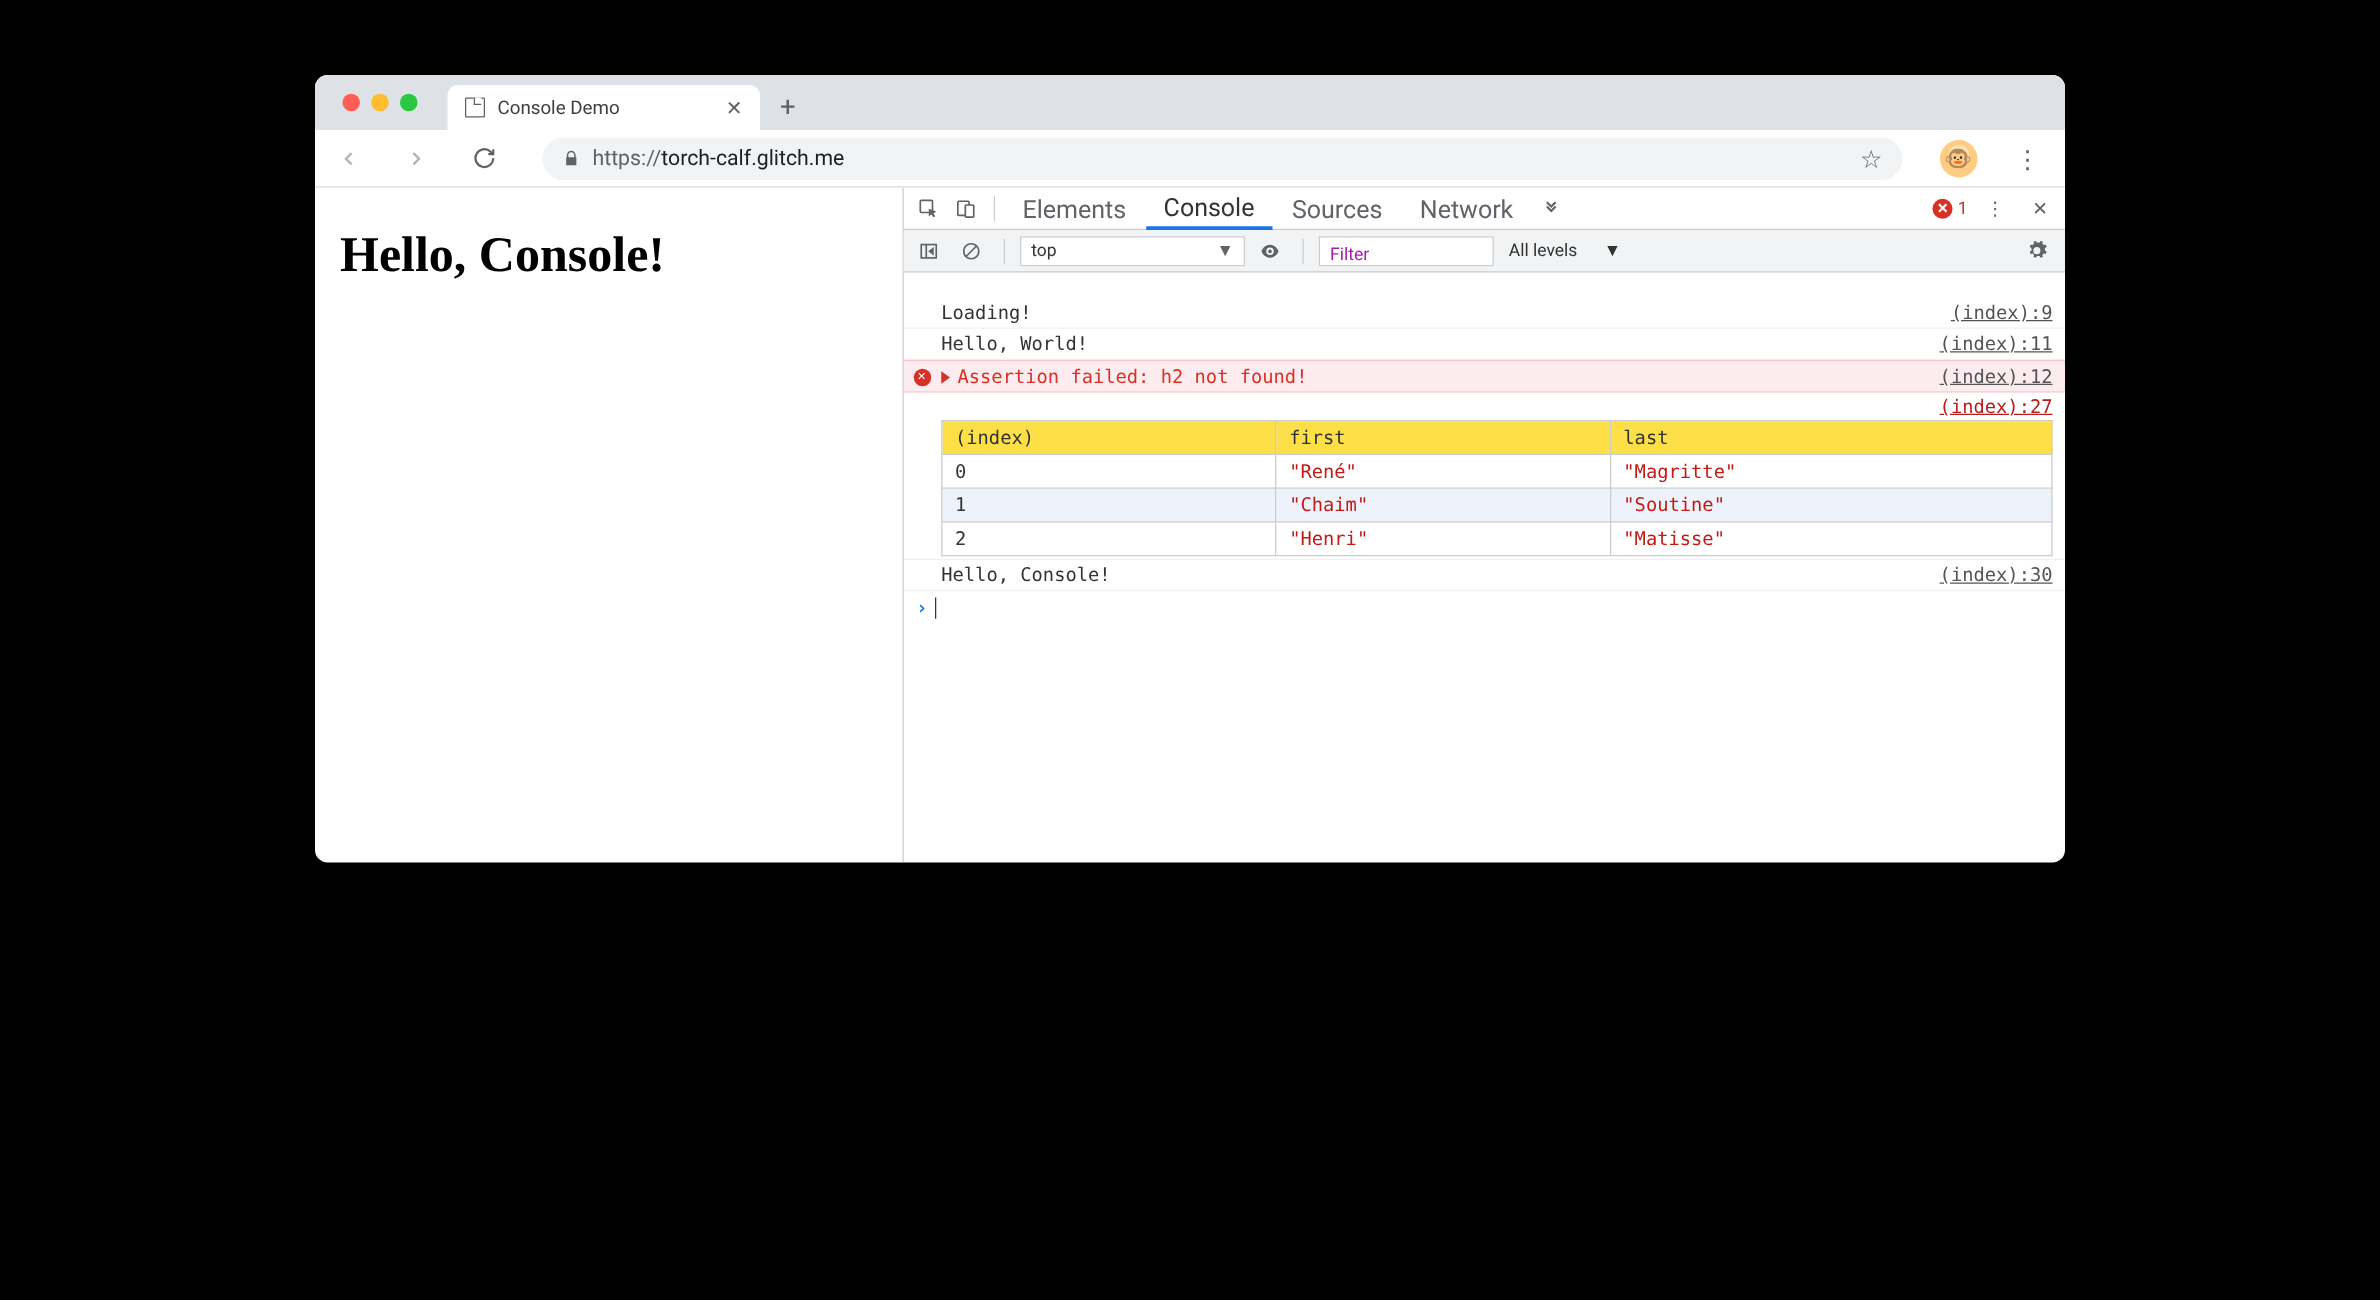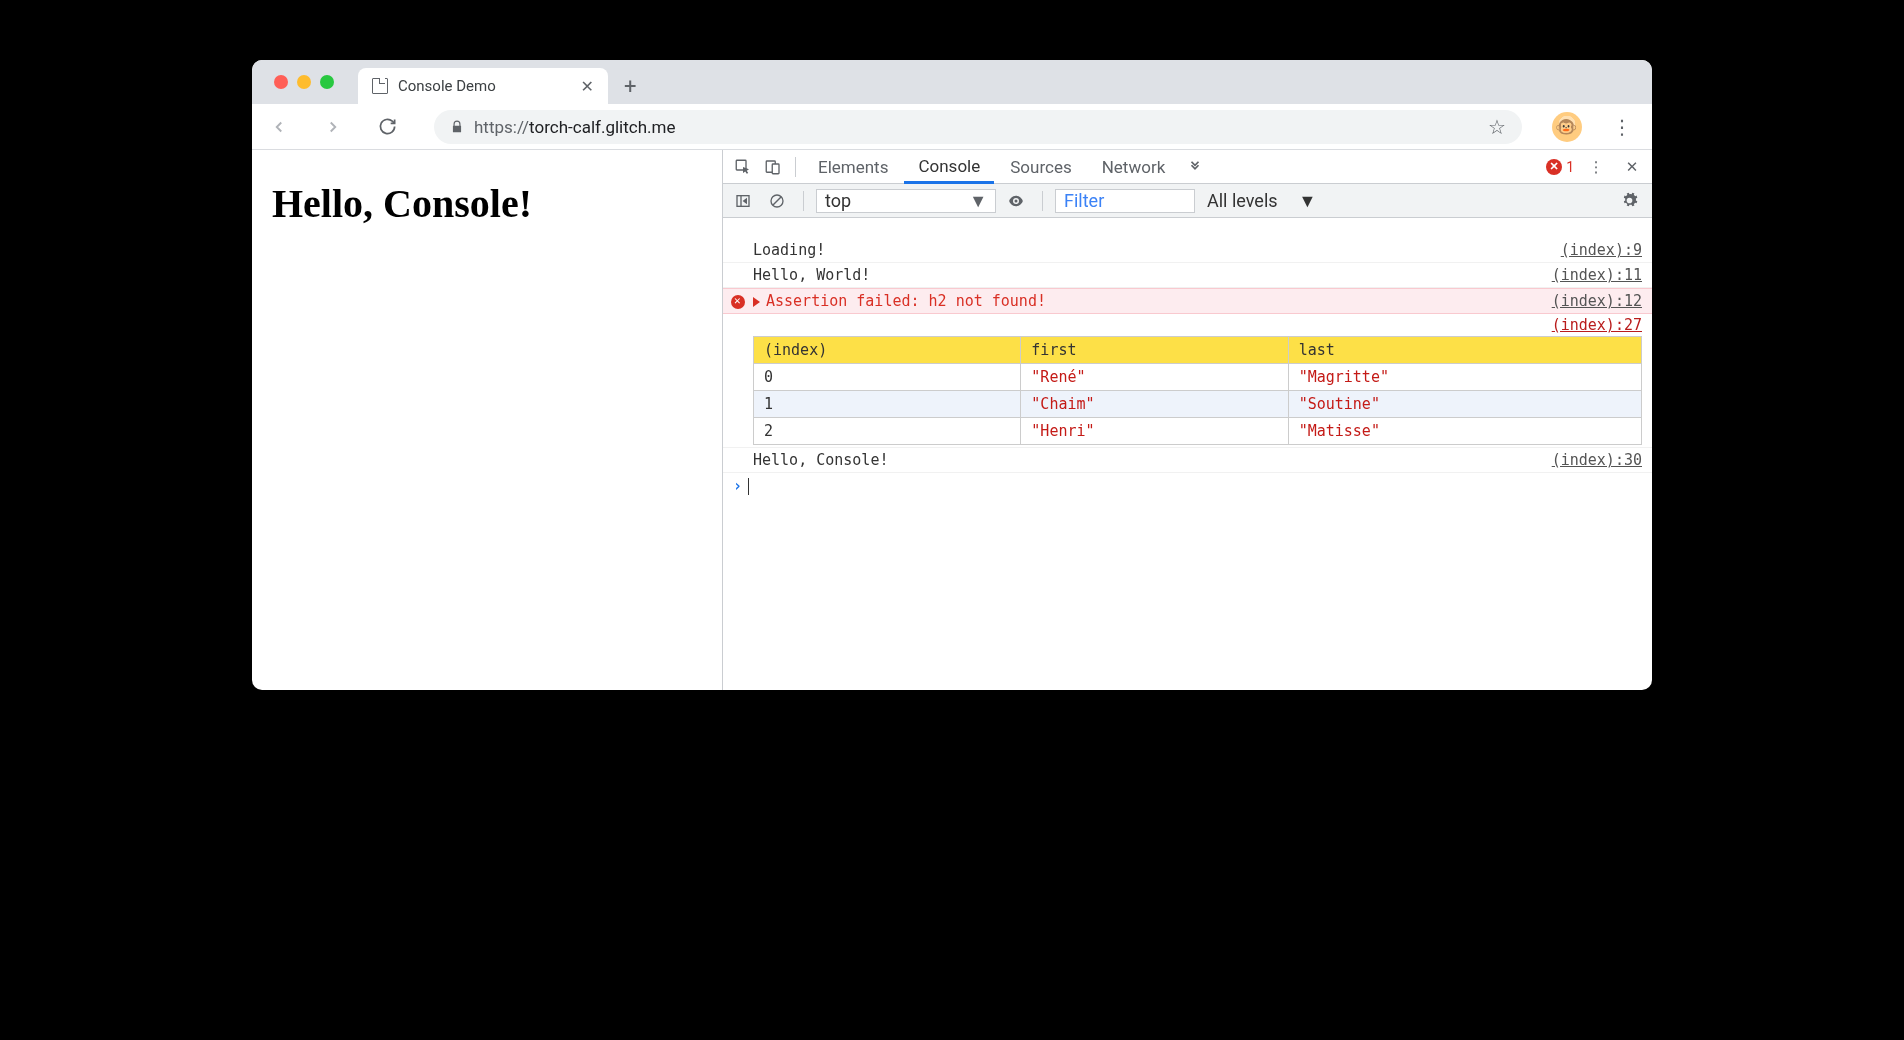--- a/index.html
+++ b/index.html
@@ -141,21 +141,21 @@
     display: flex; align-items: center; justify-content: center;
     color: #5f6368; cursor: pointer;
   }
   .dt-sep { width: 1px; height: 20px; background: #cacdd1; margin: 0 6px; }
   .dt-tab {
     padding: 0 14px;
     height: 34px;
     display: flex; align-items: center;
     color: #5f6368;
     cursor: pointer;
-    font-size: 17px;
+    font-size: 20px;
   }
   .dt-tab.active {
     color: #333;
     border-bottom: 3px solid #1a73e8;
     margin-bottom: -1px;
   }
   .dt-header-right { margin-left: auto; display: flex; align-items: center; gap: 8px; }
   .error-badge {
     display: flex; align-items: center; gap: 4px;
     color: #d93025; font-size: 14px;
@@ -165,38 +165,38 @@
     background: #d93025; color: #fff;
     display: flex; align-items: center; justify-content: center;
     font-size: 11px; font-weight: bold;
   }
   .dt-filterbar {
     height: 34px;
     border-bottom: 1px solid #cacdd1;
     background: #f1f3f4;
     display: flex; align-items: center;
     padding: 0 6px; gap: 6px;
-    font-size: 18px;
+    font-size: 14px;
   }
   .context-select {
     background: #fff;
     border: 1px solid #cacdd1;
     height: 24px;
     padding: 0 8px;
     display: flex; align-items: center; gap: 6px;
     min-width: 180px;
     color: #333;
   }
   .context-select .caret { margin-left: auto; color: #5f6368; }
   .filter-input {
     background: #fff;
     border: 1px solid #cacdd1;
     height: 24px; padding: 0 8px;
-    color: #3b82f6; min-width: 140px;
-    display:flex;align-items:flex-start;
+    color: #a21caf; min-width: 140px;
+    display:flex;align-items:flex-end;
   }
   .levels {
     display: flex; align-items: center; gap: 21px;
     color: #333; padding: 0 6px;
     cursor: pointer;
   }
   .gear { margin-left: auto; color: #5f6368; padding: 0 8px; cursor: pointer; }
   .console-body {
     flex: 1;
     font-family: Menlo, Consolas, monospace;

